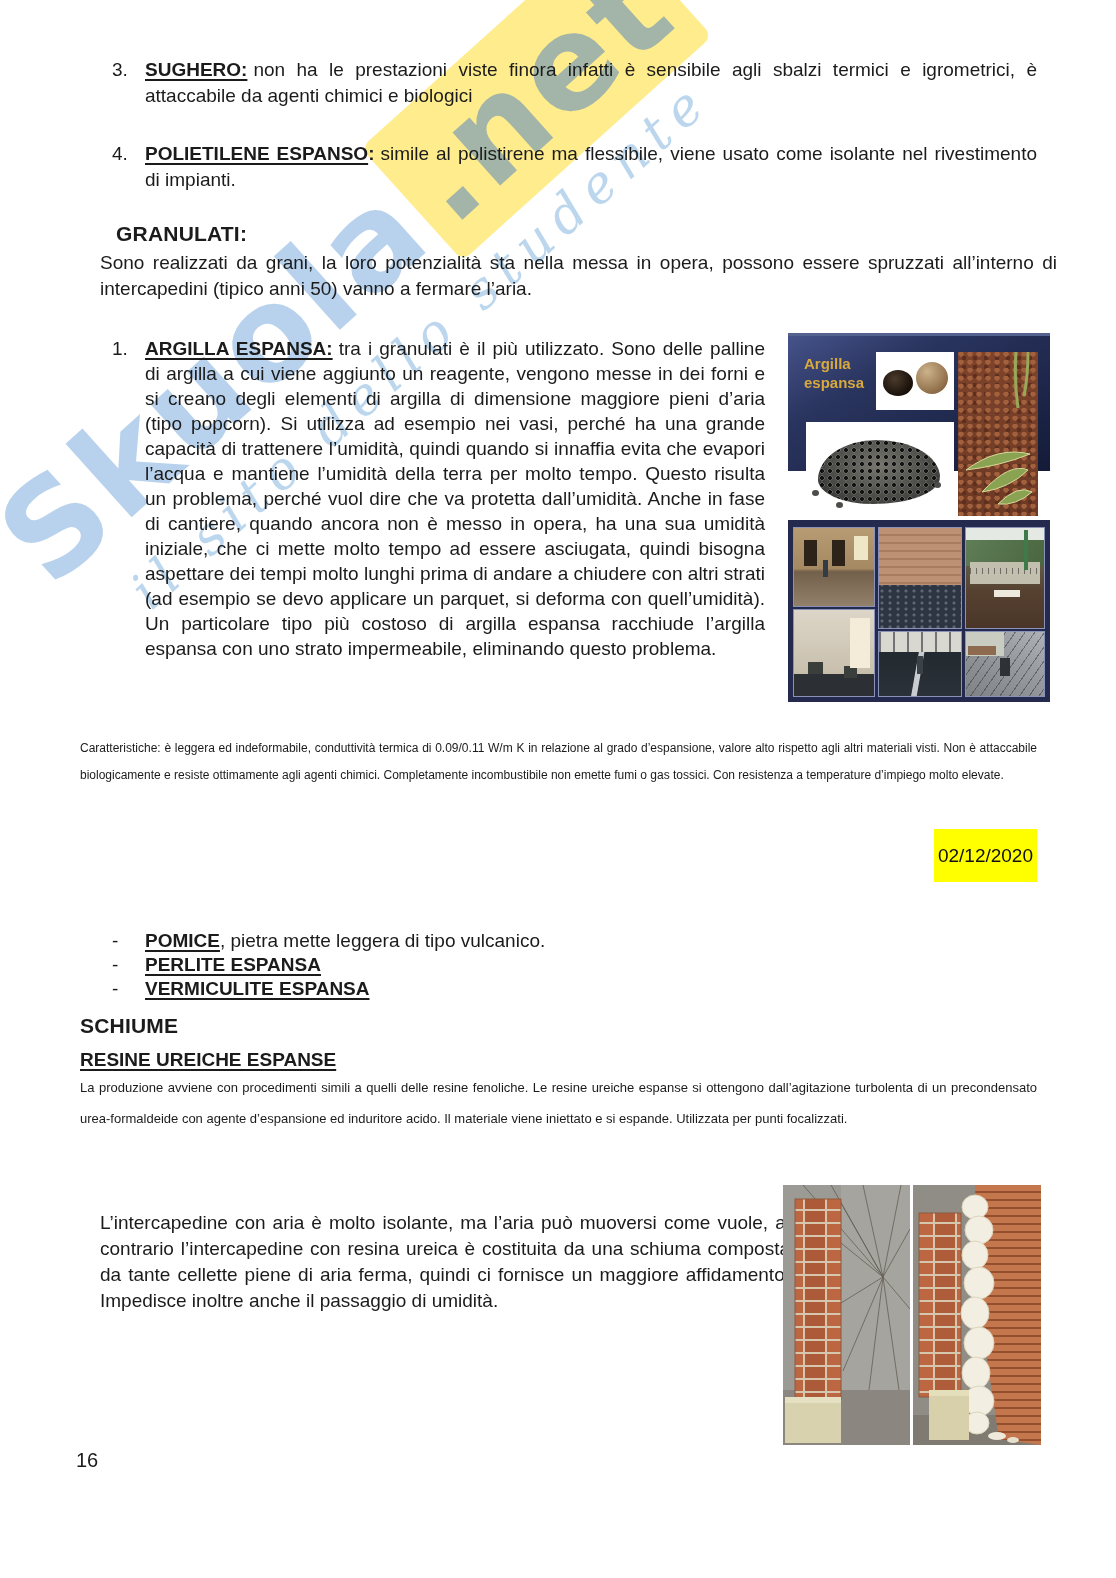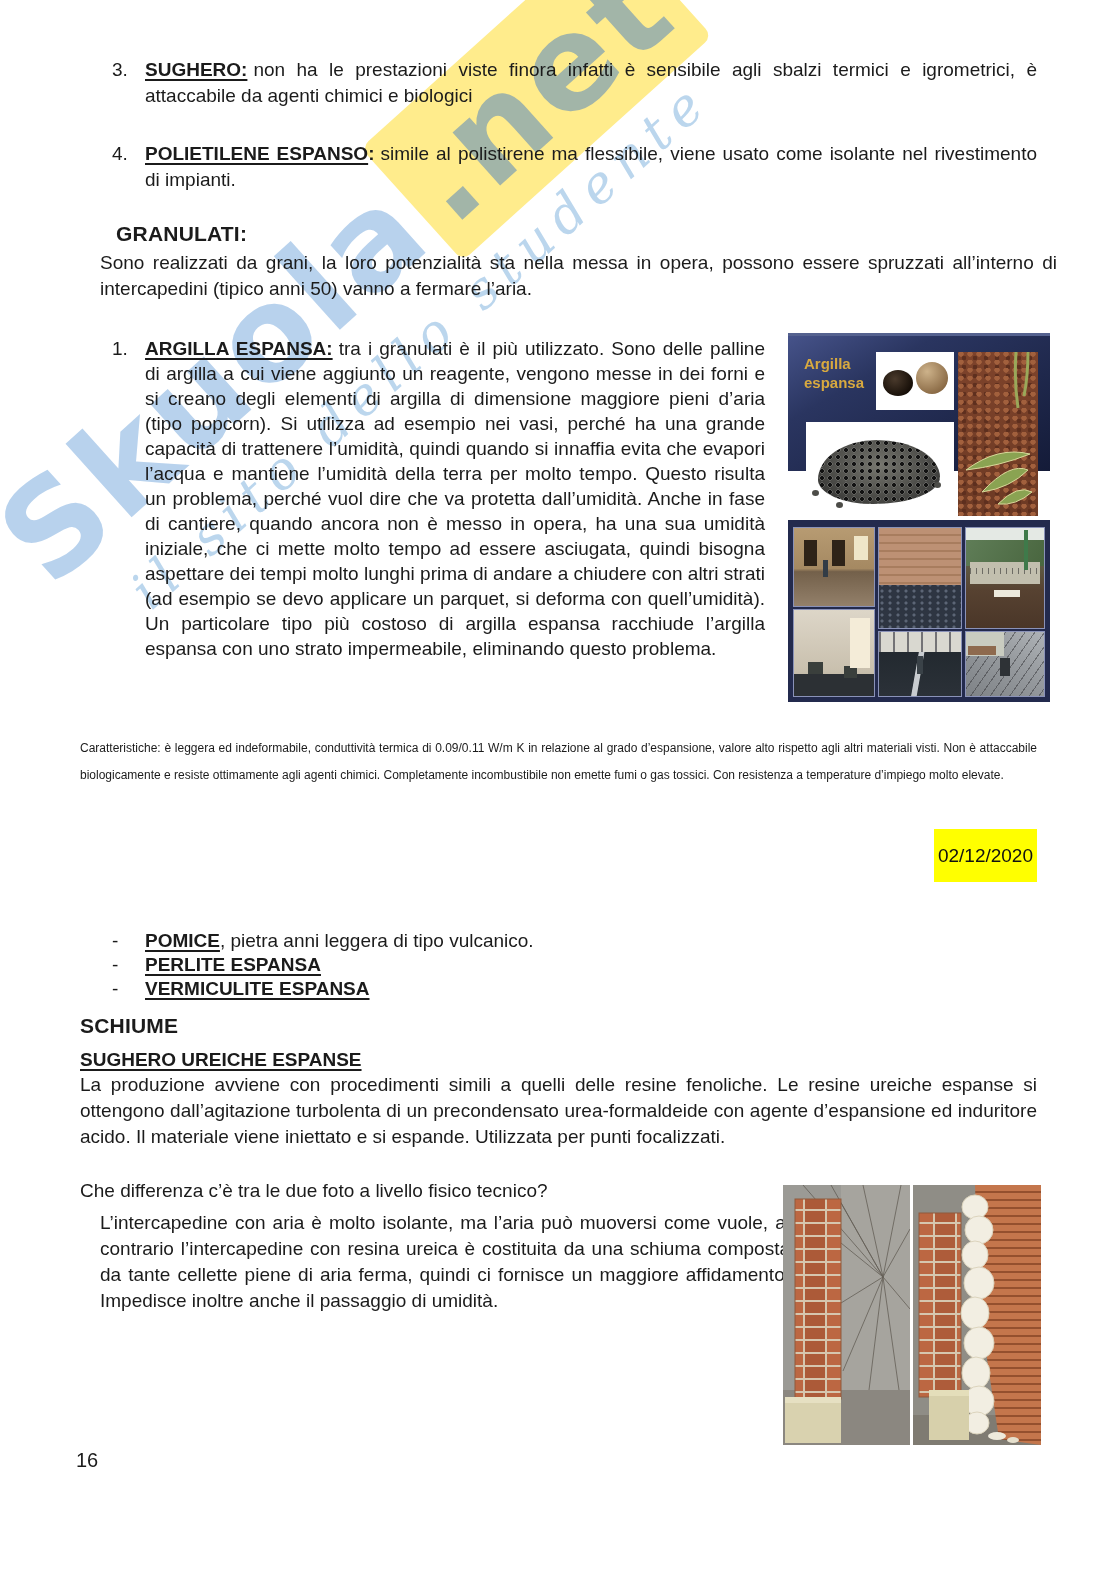--- a/index.html
+++ b/index.html
@@ -17,21 +17,21 @@
   .abs{position:absolute;z-index:1;}
   .li{display:flex;left:112px;width:925px;font-size:19px;line-height:26px;}
   .num{width:33px;flex:0 0 33px;}
   .li-body{flex:1;text-align:justify;}
   .lbl{font-weight:bold;text-decoration:underline;text-decoration-thickness:2px;text-underline-offset:3px;margin-right:6px;}
   .sep{font-weight:bold;margin-right:6px;}
   .h-big{font-size:21px;font-weight:bold;letter-spacing:0.2px;}
   .h-sub{font-size:19px;font-weight:bold;text-decoration:underline;text-decoration-thickness:2px;text-underline-offset:3px;}
   .para{font-size:19px;line-height:26px;text-align:justify;margin-left:20px;}
   .para-27{font-size:12px;line-height:27px;text-align:justify;}
-  .para-30{font-size:19px;line-height:26px;text-align:justify;}
+  .para-30{font-size:13px;line-height:31px;text-align:justify;}
   .narrow{width:690px;}
   .wide{width:957px;}
   .arg-body{width:620px;}
   .date-badge{background:#ffff00;color:#111;font-size:19px;padding:16px 4px;}
   .gn-item{display:flex;left:112px;width:925px;font-size:19px;line-height:24px;}
   .gn-item .lbl{margin-right:0;}
   .pagenum{font-size:20px;text-align:center;}
   
   .slide{position:absolute;left:788px;top:333px;width:262px;height:138px;z-index:2;
          background:linear-gradient(150deg,#46538a 0%,#2a3560 30%,#141b38 100%);
@@ -167,36 +167,35 @@
 
   <div class="abs para-27 wide" style="top:735px;left:80px;">Caratteristiche: è leggera ed indeformabile, conduttività termica di 0.09/0.11 W/m K in relazione al grado d’espansione, valore alto rispetto agli altri materiali visti. Non è attaccabile biologicamente e resiste ottimamente agli agenti chimici. Completamente incombustibile non emette fumi o gas tossici. Con resistenza a temperature d’impiego molto elevate.</div>
 
   <div class="abs" style="top:845px;right:79px;">
     <span class="date-badge">02/12/2020</span>
   </div>
 
 
   <div class="abs gn-item" style="top:929px;">
     <span class="num">-</span>
-    <div class="li-body"><span class="lbl">POMICE</span><span>, pietra anni leggera di tipo vulcanico.</span></div>
+    <div class="li-body"><span class="lbl">POMICE</span><span>, pietra mette leggera di tipo vulcanico.</span></div>
   </div>
   <div class="abs gn-item" style="top:953px;">
     <span class="num">-</span>
     <div class="li-body"><span class="lbl">PERLITE ESPANSA</span><span></span></div>
   </div>
   <div class="abs gn-item" style="top:977px;">
     <span class="num">-</span>
     <div class="li-body"><span class="lbl">VERMICULITE ESPANSA</span><span></span></div>
   </div>
 
   <div class="abs h-big" style="top:1014px;left:80px;">SCHIUME</div>
-  <div class="abs h-sub" style="top:1049px;left:80px;">SUGHERO UREICHE ESPANSE</div>
+  <div class="abs h-sub" style="top:1049px;left:80px;">RESINE UREICHE ESPANSE</div>
   <div class="abs para-30 wide" style="top:1072px;left:80px;">La produzione avviene con procedimenti simili a quelli delle resine fenoliche. Le resine ureiche espanse si ottengono dall’agitazione turbolenta di un precondensato urea-formaldeide con agente d’espansione ed induritore acido. Il materiale viene iniettato e si espande. Utilizzata per punti focalizzati.</div>
 
-  <div class="abs" style="top:1180px;left:80px;font-size:19px;">Che differenza c’è tra le due foto a livello fisico tecnico?</div>
   <div class="abs para narrow" style="top:1210px;left:80px;">L’intercapedine con aria è molto isolante, ma l’aria può muoversi come vuole, al contrario l’intercapedine con resina ureica è costituita da una schiuma composta da tante cellette piene di aria ferma, quindi ci fornisce un maggiore affidamento. Impedisce inoltre anche il passaggio di umidità.</div>
 
   <div class="cavity cavity-air">
     <svg viewBox="0 0 127 260">
       <rect width="127" height="260" fill="#9b9a95"></rect>
       <rect x="58" width="69" height="260" fill="#a6a49e"></rect>
       <rect y="205" width="127" height="55" fill="#8b8780"></rect>
       <g stroke="#4e483f" stroke-width="0.8" opacity="0.75">
         <line x1="100" y1="92" x2="20" y2="0"></line>
           <line x1="100" y1="92" x2="48" y2="0"></line>

